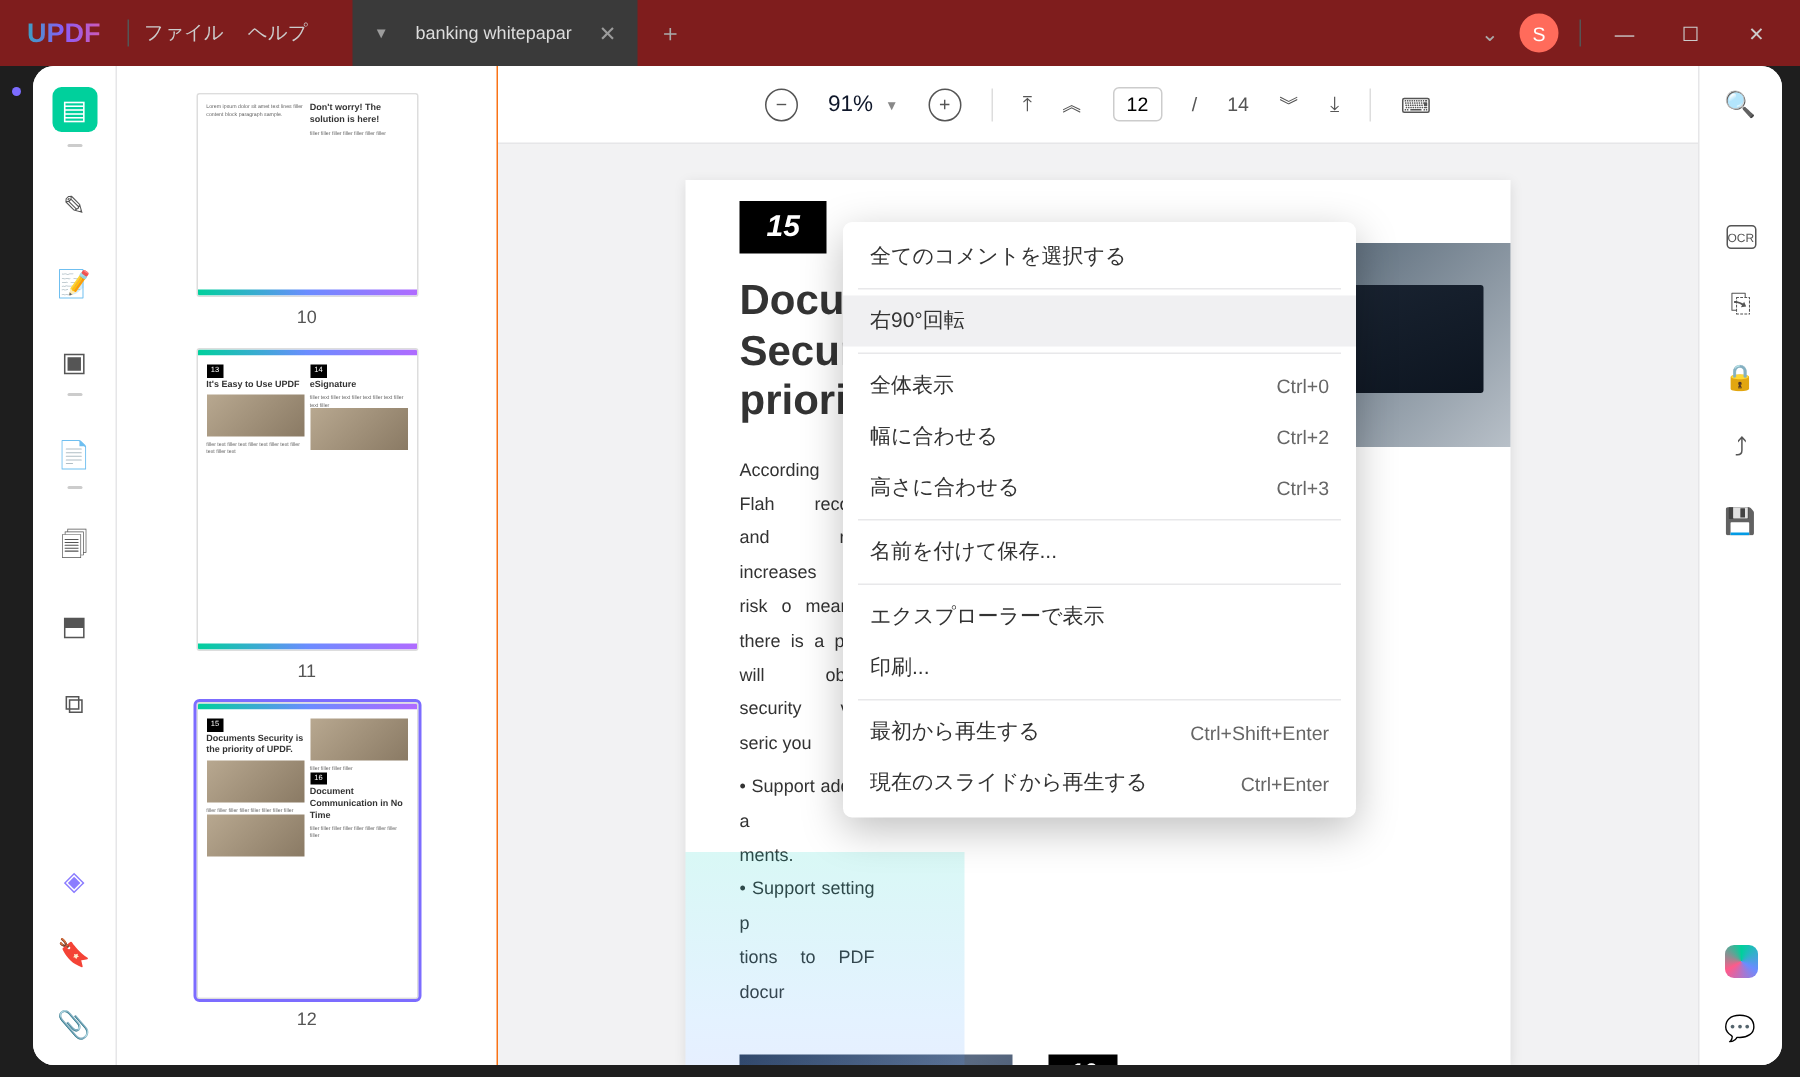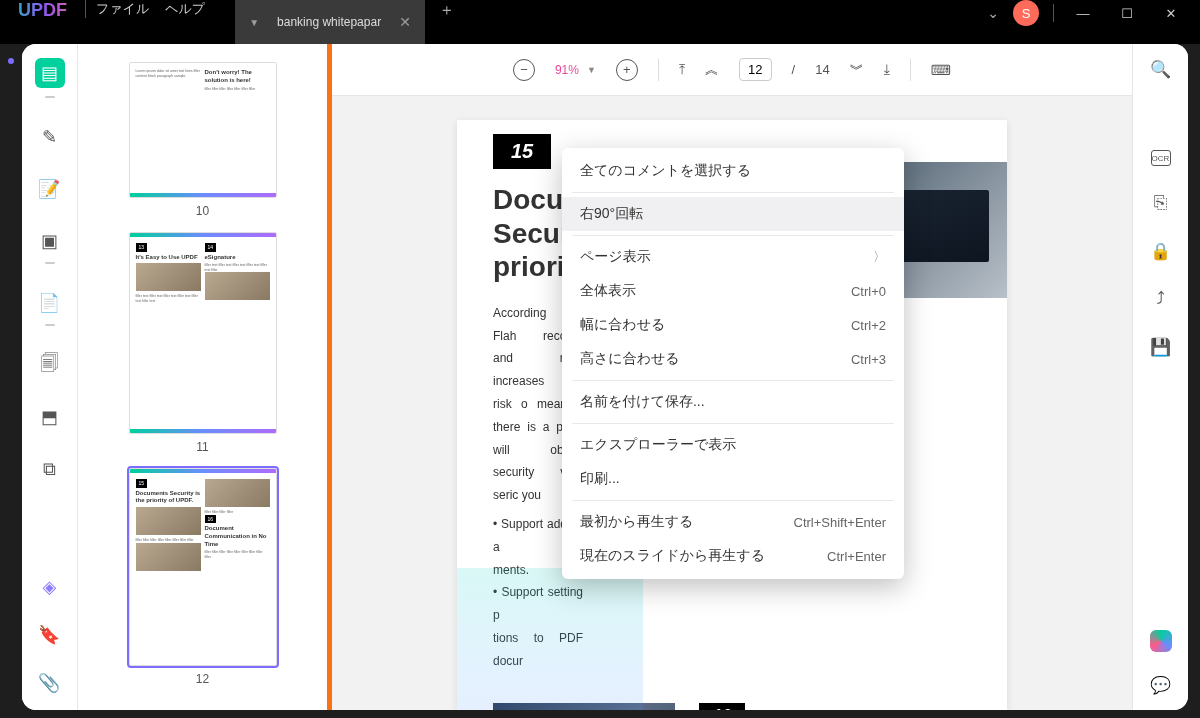--- a/index.html
+++ b/index.html
@@ -1,52 +1,52 @@
 <!DOCTYPE html>
 <html><head>
 <meta charset="utf-8">
 <style>
 * { margin: 0; padding: 0; box-sizing: border-box; font-family: -apple-system, "Segoe UI", "Meiryo", sans-serif; }
 body { background: #1e1e1e; width: 1200px; height: 718px; overflow: hidden; position: relative; }
-.titlebar { height: 44px; background: #000000; display: flex; align-items: flex-start; color: #ccc; }
+.titlebar { height: 44px; background: #7f1d1d; display: flex; align-items: center; color: #ccc; }
 .logo { font-weight: bold; font-size: 18px; padding: 0 18px; background: linear-gradient(90deg,#00d09c,#8b5cf6,#ff5a8a); -webkit-background-clip: text; color: transparent; }
 .menu-items { display: flex; gap: 16px; padding: 0 10px; font-size: 13px; }
 .tab { display: flex; align-items: center; background: #3a3a3a; height: 44px; padding: 0 14px; margin-left: 20px; gap: 18px; font-size: 12px; color: #ddd; }
 .tab .down { opacity: .6; font-size: 10px; }
 .tab .close { opacity: .6; font-size: 14px; }
 .newtab { padding: 0 14px; font-size: 16px; color: #aaa; }
 .win-controls { margin-left: auto; display: flex; align-items: center; gap: 14px; padding-right: 14px; }
 .win-controls .chev { font-size: 14px; color: #aaa; }
 .avatar { width: 26px; height: 26px; border-radius: 50%; background: #ff6b5b; color: #fff; display: flex; align-items: center; justify-content: center; font-size: 13px; }
 .win-btn { width: 30px; text-align: center; color: #ccc; font-size: 13px; }
 
 .workspace { position: absolute; top: 44px; left: 22px; right: 12px; bottom: 8px; background: #f7f7f8; border-radius: 14px; overflow: hidden; display: flex; }
 .left-rail { width: 56px; background: #fff; border-right: 1px solid #e6e6e8; display: flex; flex-direction: column; align-items: center; padding-top: 14px; gap: 26px; }
 .rail-icon { width: 26px; height: 26px; display: flex; align-items: center; justify-content: center; color: #555; font-size: 18px; position: relative; }
 .rail-icon.active { background: #00d09c; border-radius: 6px; color: #fff; padding: 4px; width: 30px; height: 30px; }
 .rail-dash { width: 10px; height: 2px; background: #ccc; border-radius: 1px; margin-top: -18px; }
 .rail-bottom { margin-top: auto; padding-bottom: 14px; display: flex; flex-direction: column; align-items: center; gap: 22px; }
 
-.thumb-panel { width: 254px; background: #fff; border-right: 5px solid #f97316; overflow-y: auto; padding: 10px 0; }
+.thumb-panel { width: 254px; background: #fff; border-right: 1px solid #f97316; overflow-y: auto; padding: 10px 0; }
 .thumb { width: 148px; margin: 8px auto 6px; border: 1px solid #ddd; border-radius: 2px; overflow: hidden; }
 .thumb.selected { outline: 2px solid #7c6cff; }
 .thumb-grad { height: 4px; background: linear-gradient(90deg,#00d09c,#6b8cff,#b06bff); }
 .thumb-body { height: 130px; background: #fff; padding: 6px; display: flex; gap: 4px; font-size: 4px; color: #333; line-height: 1.3; }
 .thumb-col { flex: 1; }
 .thumb-tag { background: #000; color: #fff; display: inline-block; padding: 1px 3px; font-size: 5px; margin-bottom: 2px; }
 .thumb-head { font-size: 6px; font-weight: bold; margin-bottom: 2px; }
 .thumb-img { width: 100%; height: 28px; background: linear-gradient(135deg,#b8a890,#8a7a64); margin-bottom: 3px; }
 .thumb-lines { font-size: 3.5px; color: #666; }
 .thumb-num { text-align: center; font-size: 12px; color: #555; margin-bottom: 14px; }
 
 .center { flex: 1; display: flex; flex-direction: column; }
 .toolbar { height: 52px; background: #fff; border-bottom: 1px solid #e6e6e8; display: flex; align-items: center; justify-content: center; gap: 20px; }
 .tb-btn { width: 22px; height: 22px; border: 1.5px solid #555; border-radius: 50%; display: flex; align-items: center; justify-content: center; font-size: 13px; color: #555; }
 .tb-sep { width: 1px; height: 22px; background: #ddd; }
-.zoom { font-size: 12px; color: #ec4899; }
+.zoom { font-size: 15px; color: #0f172a; }
 .zoom-dd { font-size: 9px; color: #888; margin-left: -12px; }
 .page-box { border: 1px solid #ccc; padding: 3px 8px; font-size: 13px; border-radius: 4px; }
 .page-total { font-size: 13px; color: #555; }
 .nav-arrow { font-size: 14px; color: #555; }
 
 .doc-area { flex: 1; background: #f2f2f3; overflow: hidden; position: relative; display: flex; justify-content: center; padding-top: 24px; }
 .page { width: 550px; background: #fff; position: relative; box-shadow: 0 2px 8px rgba(0,0,0,.1); padding: 14px 36px 0; font-size: 12px; color: #333; }
 .page-tag { background: #000; color: #fff; display: inline-block; padding: 6px 18px; font-size: 20px; font-weight: bold; font-style: italic; margin-bottom: 14px; }
 .page-title { font-size: 28px; font-weight: bold; line-height: 1.2; margin-bottom: 18px; }
 .page-img { position: absolute; top: 42px; right: 0; width: 220px; height: 136px; background: linear-gradient(135deg,#3a4a5a 0%,#6b7a88 40%,#b8c0c8 100%); }
@@ -242,24 +242,20 @@
 <div class="ctx-menu">
   <div class="ctx-item">
       <span>全てのコメントを選択する</span>
     </div>
   <div class="ctx-sep"></div>
   <div class="ctx-item hover">
       <span>右90°回転</span>
     </div>
   <div class="ctx-sep"></div>
   <div class="ctx-item">
-      <span>ページ表示</span>
-      <span class="ctx-arrow">〉</span>
-    </div>
-  <div class="ctx-item">
       <span>全体表示</span>
       <span class="ctx-shortcut">Ctrl+0</span>
     </div>
   <div class="ctx-item">
       <span>幅に合わせる</span>
       <span class="ctx-shortcut">Ctrl+2</span>
     </div>
   <div class="ctx-item">
       <span>高さに合わせる</span>
       <span class="ctx-shortcut">Ctrl+3</span>

